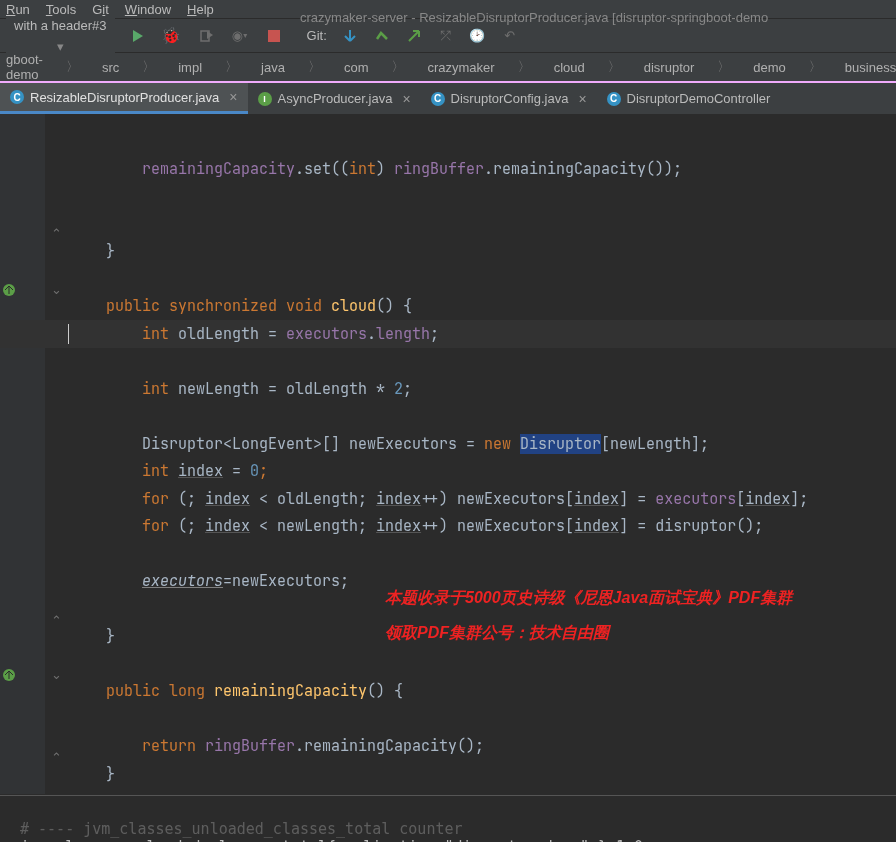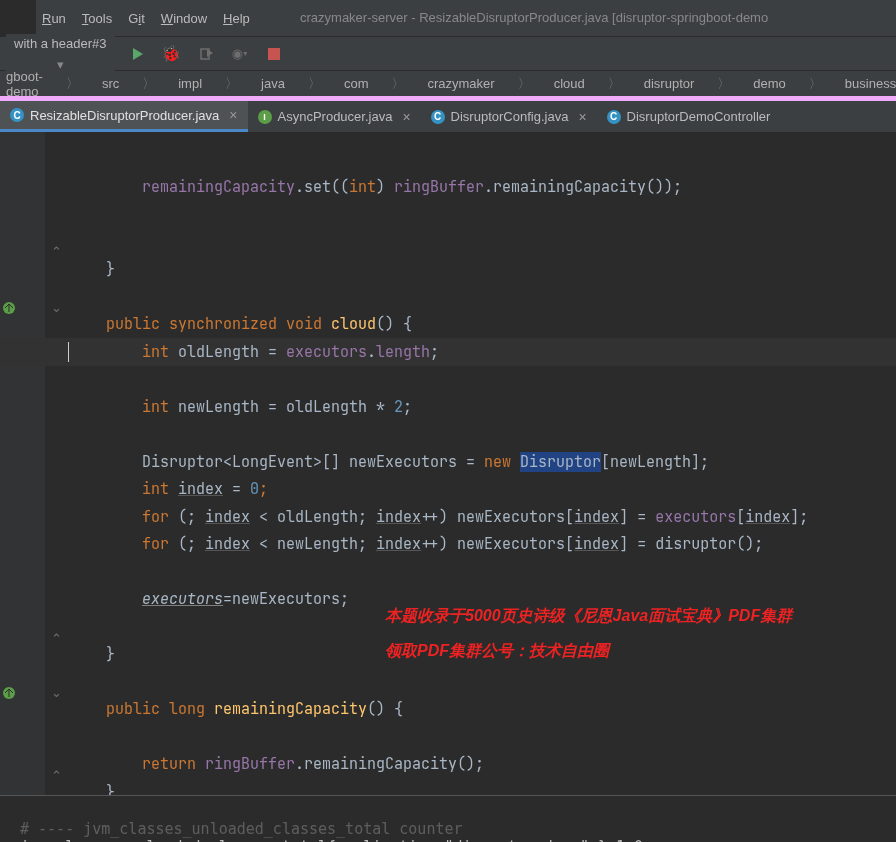--- a/index.html
+++ b/index.html
@@ -4,30 +4,30 @@
 <style>
 * { margin:0; padding:0; box-sizing:border-box; }
 body {
   width:896px; height:842px;
   background:#2b2b2b;
   font-family:"Segoe UI",sans-serif;
   font-size:13px;
   color:#bbb;
   overflow:hidden;
 }
-.menubar { height:37px; display:flex; align-items:center; background:#3c3f41; padding:0 6px; gap:16px; border-bottom:1px solid #2b2b2b;margin-left:36px; }
+.menubar { height:19px; display:flex; align-items:center; background:#3c3f41; padding:0 6px; gap:16px; border-bottom:1px solid #2b2b2b; }
 .menubar span { color:#bbb; cursor:default; }
 .menubar span u { text-decoration:underline; }
 .titlebar { position:absolute; top:0; left:300px; height:35px; display:flex; align-items:center; color:#888; }
 .toolbar { height:34px; background:#3c3f41; display:flex; align-items:center; padding:0 6px; gap:14px; border-bottom:1px solid #2b2b2b; }
 .run-config { display:flex; align-items:center; gap:6px; padding:2px 8px; background:#3c3f41;flex-direction:column; }
 .iconbtn { width:18px; height:18px; display:flex; align-items:center; justify-content:center; }
 .toolbar-icons { display:flex; align-items:center; gap:16px; }
 .git-section { display:flex; align-items:center; gap:14px; margin-left:10px; }
-.breadcrumb { height:30px; background:#3c3f41; display:flex; align-items:center; padding:0 6px; border-bottom:5px solid #f0abfc; font-size:13px;gap:19px; }
+.breadcrumb { height:30px; background:#3c3f41; display:flex; align-items:center; padding:0 6px; border-bottom:2px solid #f0abfc; font-size:13px;gap:19px; }
 .breadcrumb .crumb { color:#b0b0b0; }
 .chev { color:#777; margin:0 4px; }
 .bc-class { display:flex; align-items:center; gap:4px; }
 .c-icon { width:14px; height:14px; border-radius:50%; background:#3592c4; color:#fff; font-size:10px; font-weight:bold; display:flex; align-items:center; justify-content:center; }
 .i-icon { width:14px; height:14px; border-radius:50%; background:#5b9e47; color:#fff; font-size:9px; font-weight:bold; display:flex; align-items:center; justify-content:center; }
 .tabs { height:31px; background:#3c3f41; display:flex; align-items:flex-end; }
 .tab { height:31px; padding:0 10px; display:flex; align-items:center; gap:6px; color:#bbb; cursor:pointer; }
 .tab.active { background:#4e5254; border-bottom:3px solid #4a88c7; color:#e0e0e0; }
 .tab .close { color:#999; margin-left:4px; font-size:14px; }
 .editor { position:relative; background:#2b2b2b; height:680px; font-family:"JetBrains Mono",Consolas,monospace; font-size:15px; line-height:27.5px; }
@@ -78,20 +78,41 @@
           <polygon points="8,2 14,6 8,10" fill="#6e6e6e"></polygon>
         </svg>
       </div>
     <div class="iconbtn" style="color:#6e6e6e;">◉<span style="font-size:8px;">▾</span></div>
     <div class="iconbtn">
         <svg width="12" height="12">
           <rect width="12" height="12" fill="#c75450"></rect>
         </svg>
       </div>
   </div>
+  <div class="git-section">
+    <span style="color:#bbb;">Git:</span>
+    <div class="iconbtn">
+        <svg width="14" height="14">
+          <path d="M7 12 L2 7 M7 12 L12 7 M7 12 L7 1" stroke="#3592c4" stroke-width="2" fill="none"></path>
+        </svg>
+      </div>
+    <div class="iconbtn">
+        <svg width="14" height="14">
+          <path d="M2 10 L6 4 L12 10" stroke="#5b9e47" stroke-width="2.5" fill="none"></path>
+        </svg>
+      </div>
+    <div class="iconbtn">
+        <svg width="14" height="14">
+          <path d="M2 12 L12 2 M12 2 L12 8 M12 2 L6 2" stroke="#5b9e47" stroke-width="2" fill="none"></path>
+        </svg>
+      </div>
+    <div class="iconbtn" style="color:#6e6e6e;">⤱</div>
+    <div class="iconbtn" style="color:#6e6e6e;">🕑</div>
+    <div class="iconbtn" style="color:#6e6e6e;">↶</div>
+  </div>
 </div>
 
 <div class="breadcrumb">
   <span class="crumb">gboot-demo</span>
     <span class="chev">〉</span>
   <span class="crumb">src</span>
     <span class="chev">〉</span>
   <span class="crumb">impl</span>
     <span class="chev">〉</span>
   <span class="crumb">java</span>

